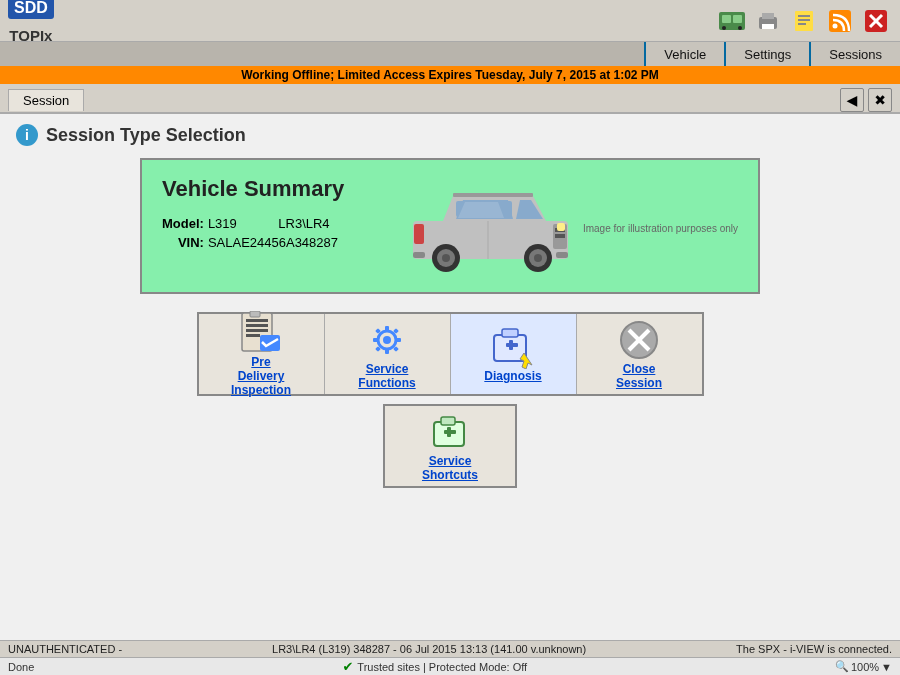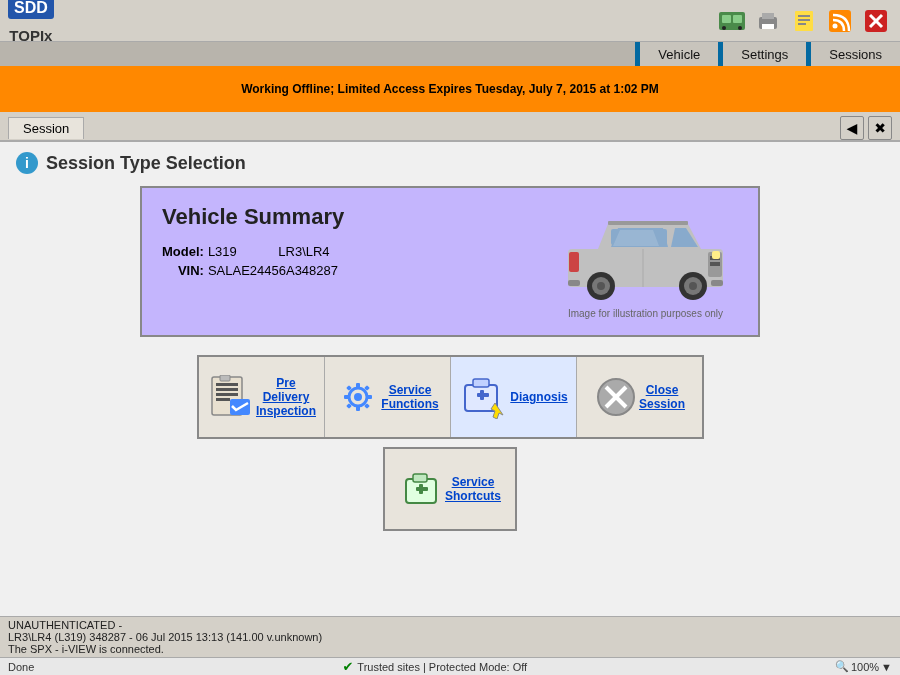--- a/index.html
+++ b/index.html
@@ -62,32 +62,32 @@
       background: #b8b4ac;
       justify-content: flex-end;
       height: 24px;
     }
     .nav-tab {
       padding: 3px 18px;
       cursor: pointer;
       font-size: 13px;
       color: #111;
       background: #c8c4bc;
-      border-left: 5px solid #0369a1;
+      border-left: 2px solid #0369a1;
       display: flex;
       align-items: center;
       text-align: center;
     }
 
     
     .warning-bar {
       background: #f80;
       color: #000;
       text-align: center;
-      padding: 16px;
+      padding: 2px;
       font-size: 12px;
       font-weight: bold;
     }
 
     
     .session-strip {
       background: #d4d0c8;
       display: flex;
       align-items: center;
       padding: 4px 8px 0 8px;
@@ -149,21 +149,21 @@
     }
     .section-title {
       font-size: 18px;
       font-weight: bold;
       color: #333;
     }
 
     
     .vehicle-summary-box {
       border: 2px solid #888;
-      background: #c4b5fd;
+      background: #86efac;
       margin: 0 auto 18px auto;
       padding: 16px 20px;
       max-width: 620px;
       display: flex;
       align-items: flex-start;
       justify-content: space-between;
     }
     .vehicle-summary-title {
       font-size: 22px;
       font-weight: bold;
@@ -179,21 +179,21 @@
     .vehicle-details td {
       padding: 2px 8px 2px 0;
     }
     .vehicle-details td:first-child {
       font-weight: bold;
       text-align: right;
       padding-right: 4px;
     }
     .vehicle-image-area {
       display: flex;
-      flex-direction: column;
+      flex-direction: row;
       align-items: center;
     }
     .car-svg {
       width: 185px;
       height: 100px;
     }
     .illustration-note {
       font-size: 10px;
       color: #666;
       text-align: center;
@@ -202,21 +202,21 @@
 
     
     .select-prompt {
       text-align: center;
       font-size: 19px;
       color: #222;
       margin-bottom: 14px;
     }
     .session-btn {
       display: flex;
-      flex-direction: row;
+      flex-direction: column;
       align-items: center;
       justify-content: center;
       width: 125px;
       height: 80px;
       cursor: pointer;
       padding: 6px;
       background: #e8e4dc;
       border: none;
     }
     .session-btn .btn-label {
@@ -248,21 +248,20 @@
       right: 0;
       background: #d4d0c8;
     }
     .status-row1 {
       display: flex;
       justify-content: space-between;
       padding: 2px 8px;
       font-size: 11px;
       color: #222;
       border-top: 1px solid #aaa;
-      flex-direction: column;
     }
     .status-row2 {
       display: flex;
       align-items: center;
       justify-content: space-between;
       padding: 1px 8px;
       font-size: 11px;
       color: #333;
       background: #e8e8e8;
       border-top: 1px solid #aaa;

